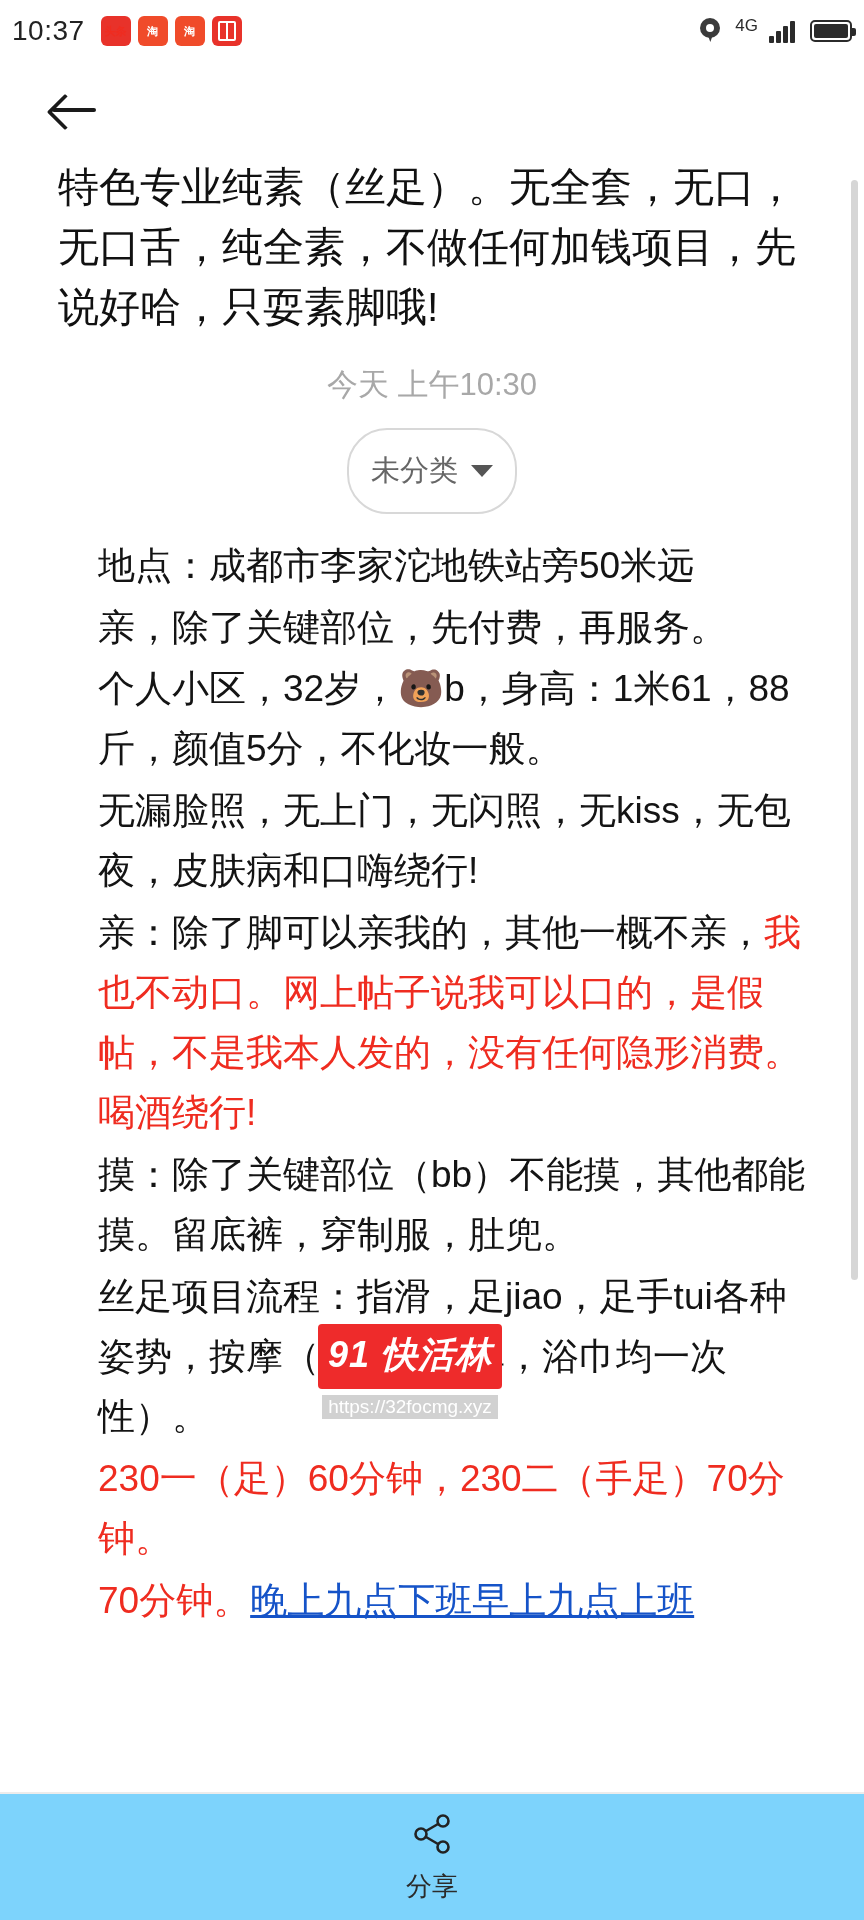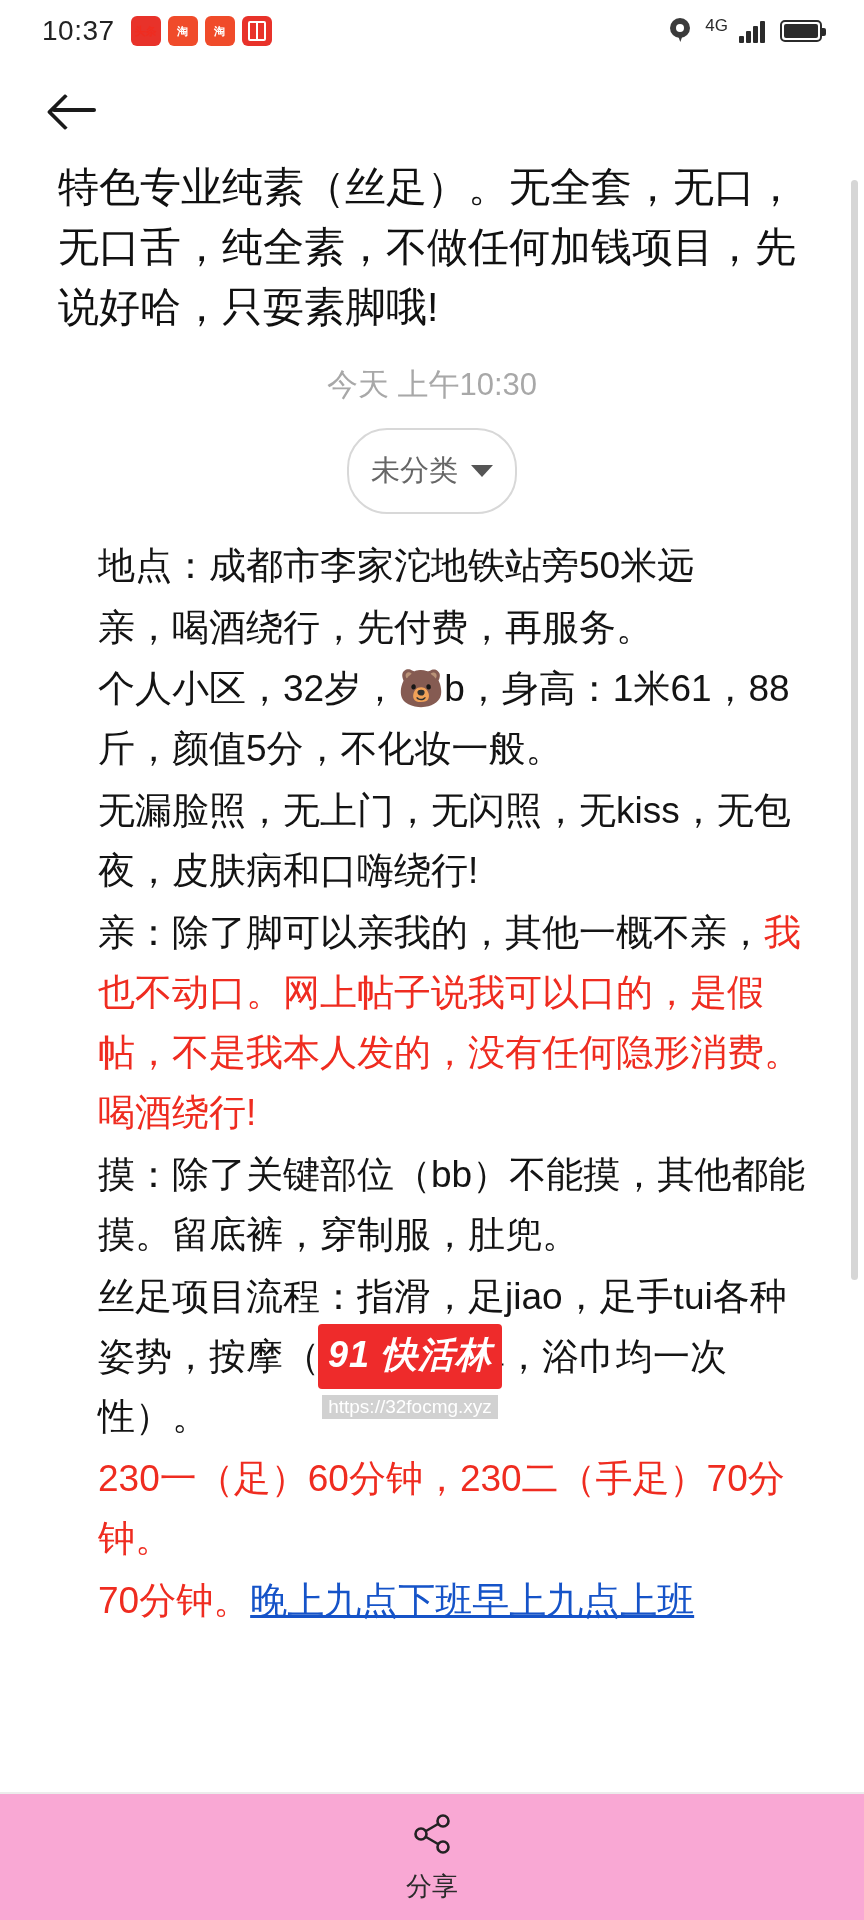--- a/index.html
+++ b/index.html
@@ -10,21 +10,21 @@
     font-family: "Liberation Sans", "DejaVu Sans", sans-serif;
     overflow: hidden;
     position: relative;
   }
 
   
   .statusbar {
     height: 62px;
     display: flex;
     align-items: center;
-    padding: 0 42px;
+    padding: 0 12px;
     font-size: 27px;
     color: #1b1b1b;
     position: relative;
     justify-content: center;
   }
   .sb-clock { font-size: 28px; letter-spacing: 0.5px; color:#222; }
   .sb-left-icons { display: flex; align-items: center; gap: 7px; margin-left: 16px; }
   .appicon { width: 30px; height: 30px; border-radius: 6px; display:flex; align-items:center; justify-content:center;
              font-size: 11px; color:#fff; line-height:1; font-weight:bold; }
   .appicon.red { background: #e8322a; }
@@ -146,21 +146,21 @@
     background: #d6d6d6;
     border-radius: 4px;
   }
 
   
   .bottombar {
     position: absolute;
     left: 0; right: 0; bottom: 0;
     height: 128px;
     border-top: 2px solid #ececec;
-    background: #f9a8d4;
+    background: #7dd3fc;
     display: flex;
   }
   .bb-item {
     flex: 1;
     display: flex; flex-direction: column;
     align-items: center; justify-content: center;
     gap: 12px;
     cursor: pointer;
   }
   .bb-label { font-size: 26px; color: #2b2b2b; }
@@ -206,21 +206,21 @@
   <div class="meta">
     <span class="meta-time">今天 上午10:30</span>
     <span class="meta-tag">
       <span>未分类</span>
       <span class="caret"></span>
     </span>
   </div>
 
   <div class="body-text">
     <p>地点：成都市李家沱地铁站旁50米远</p>
-    <p>亲，喝酒绕行，先付费，再服务。</p>
+    <p>亲，除了关键部位，先付费，再服务。</p>
     <p>个人小区，32岁，🐻b，身高：1米61，88斤，颜值5分，不化妆一般。</p>
     <p>无漏脸照，无上门，无闪照，无kiss，无包夜，皮肤病和口嗨绕行!</p>
     <p><span>亲：除了脚可以亲我的，其他一概不亲，</span><span class="red">我也不动口。网上帖子说我可以口的，是假帖，不是我本人发的，没有任何隐形消费。喝酒绕行!</span></p>
     <p>摸：除了关键部位（bb）不能摸，其他都能摸。留底裤，穿制服，肚兜。</p>
     <p>丝足项目流程：指滑，足jiao，足手tui各种姿势，按摩（丝袜，床单，浴巾均一次性）。</p>
     <p class="red">230一（足）60分钟，230二（手足）70分钟。</p>
     <p><span class="red">70分钟。</span><span class="link">晚上九点下班早上九点上班</span></p>
   </div>
 </div>
 

